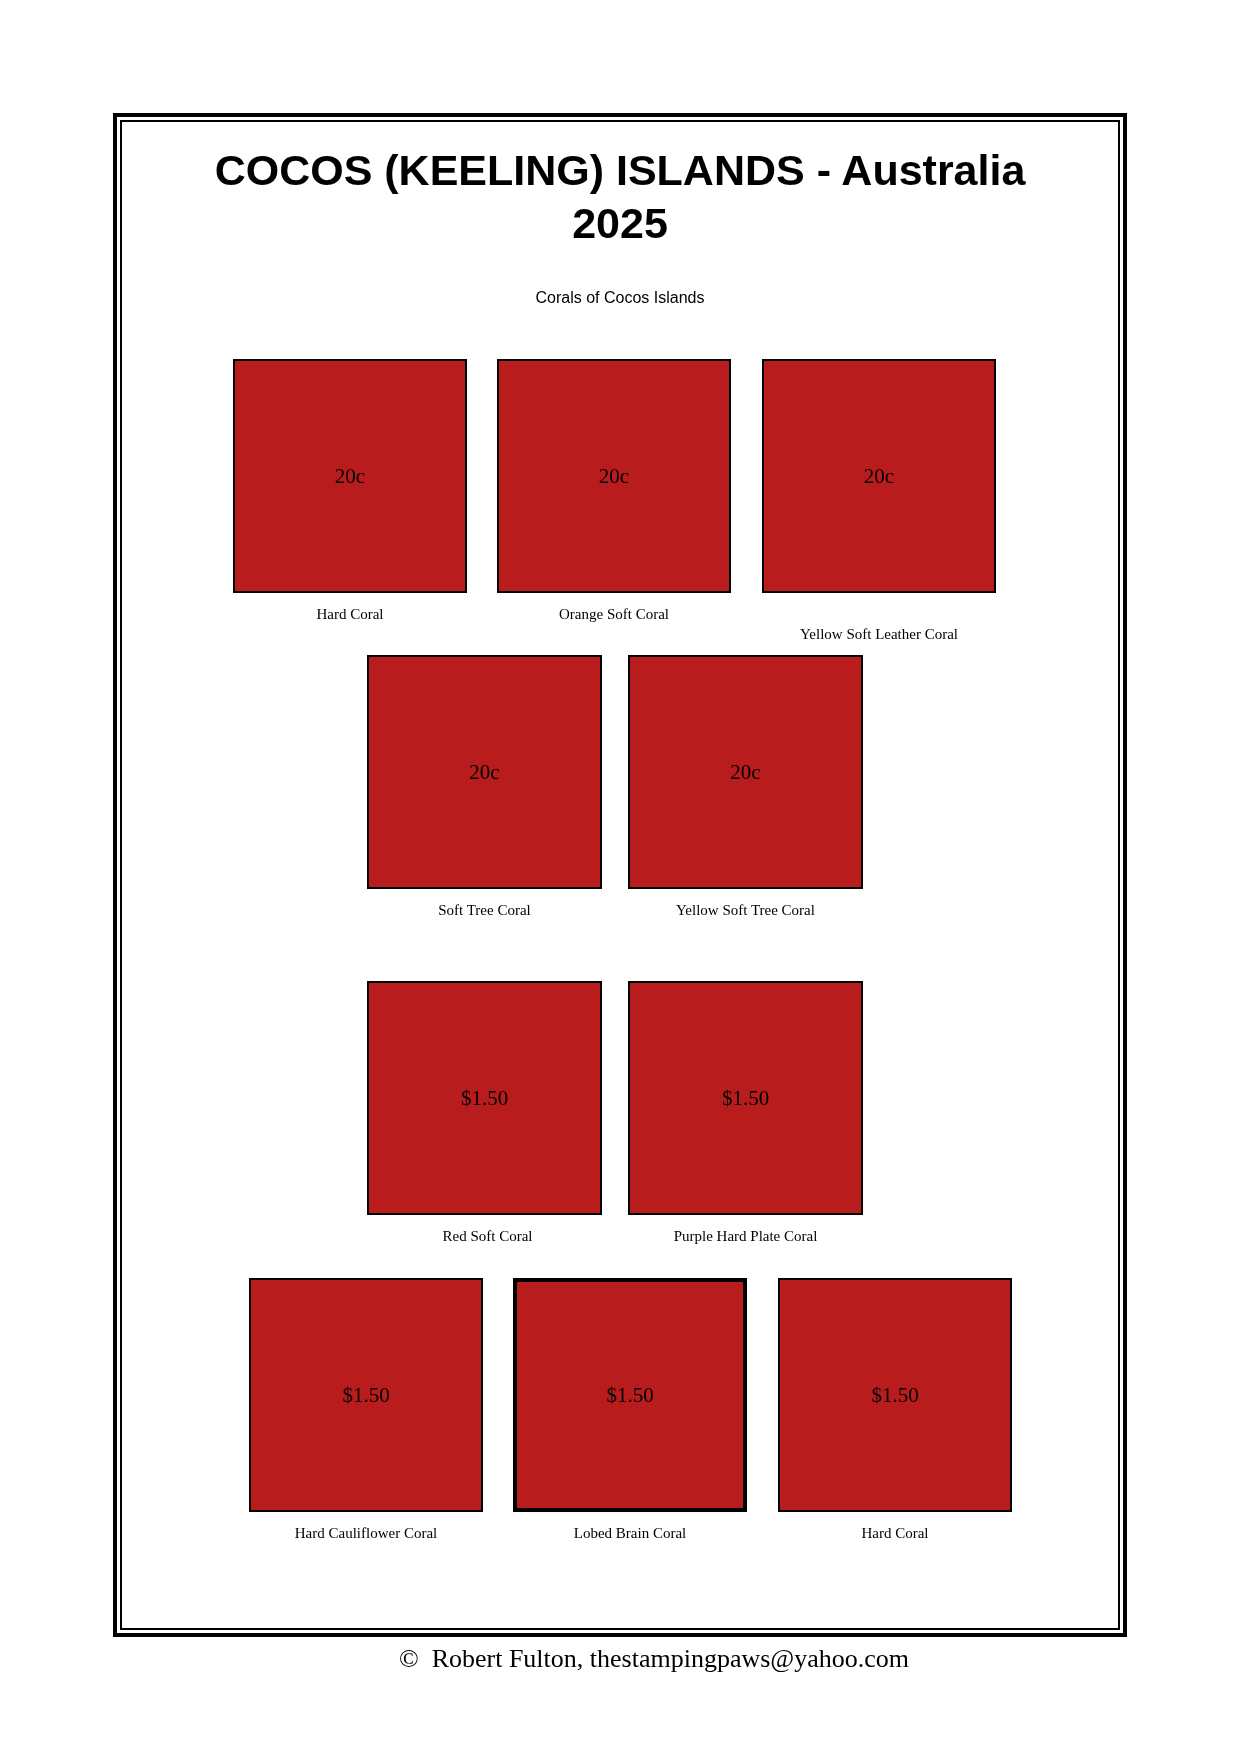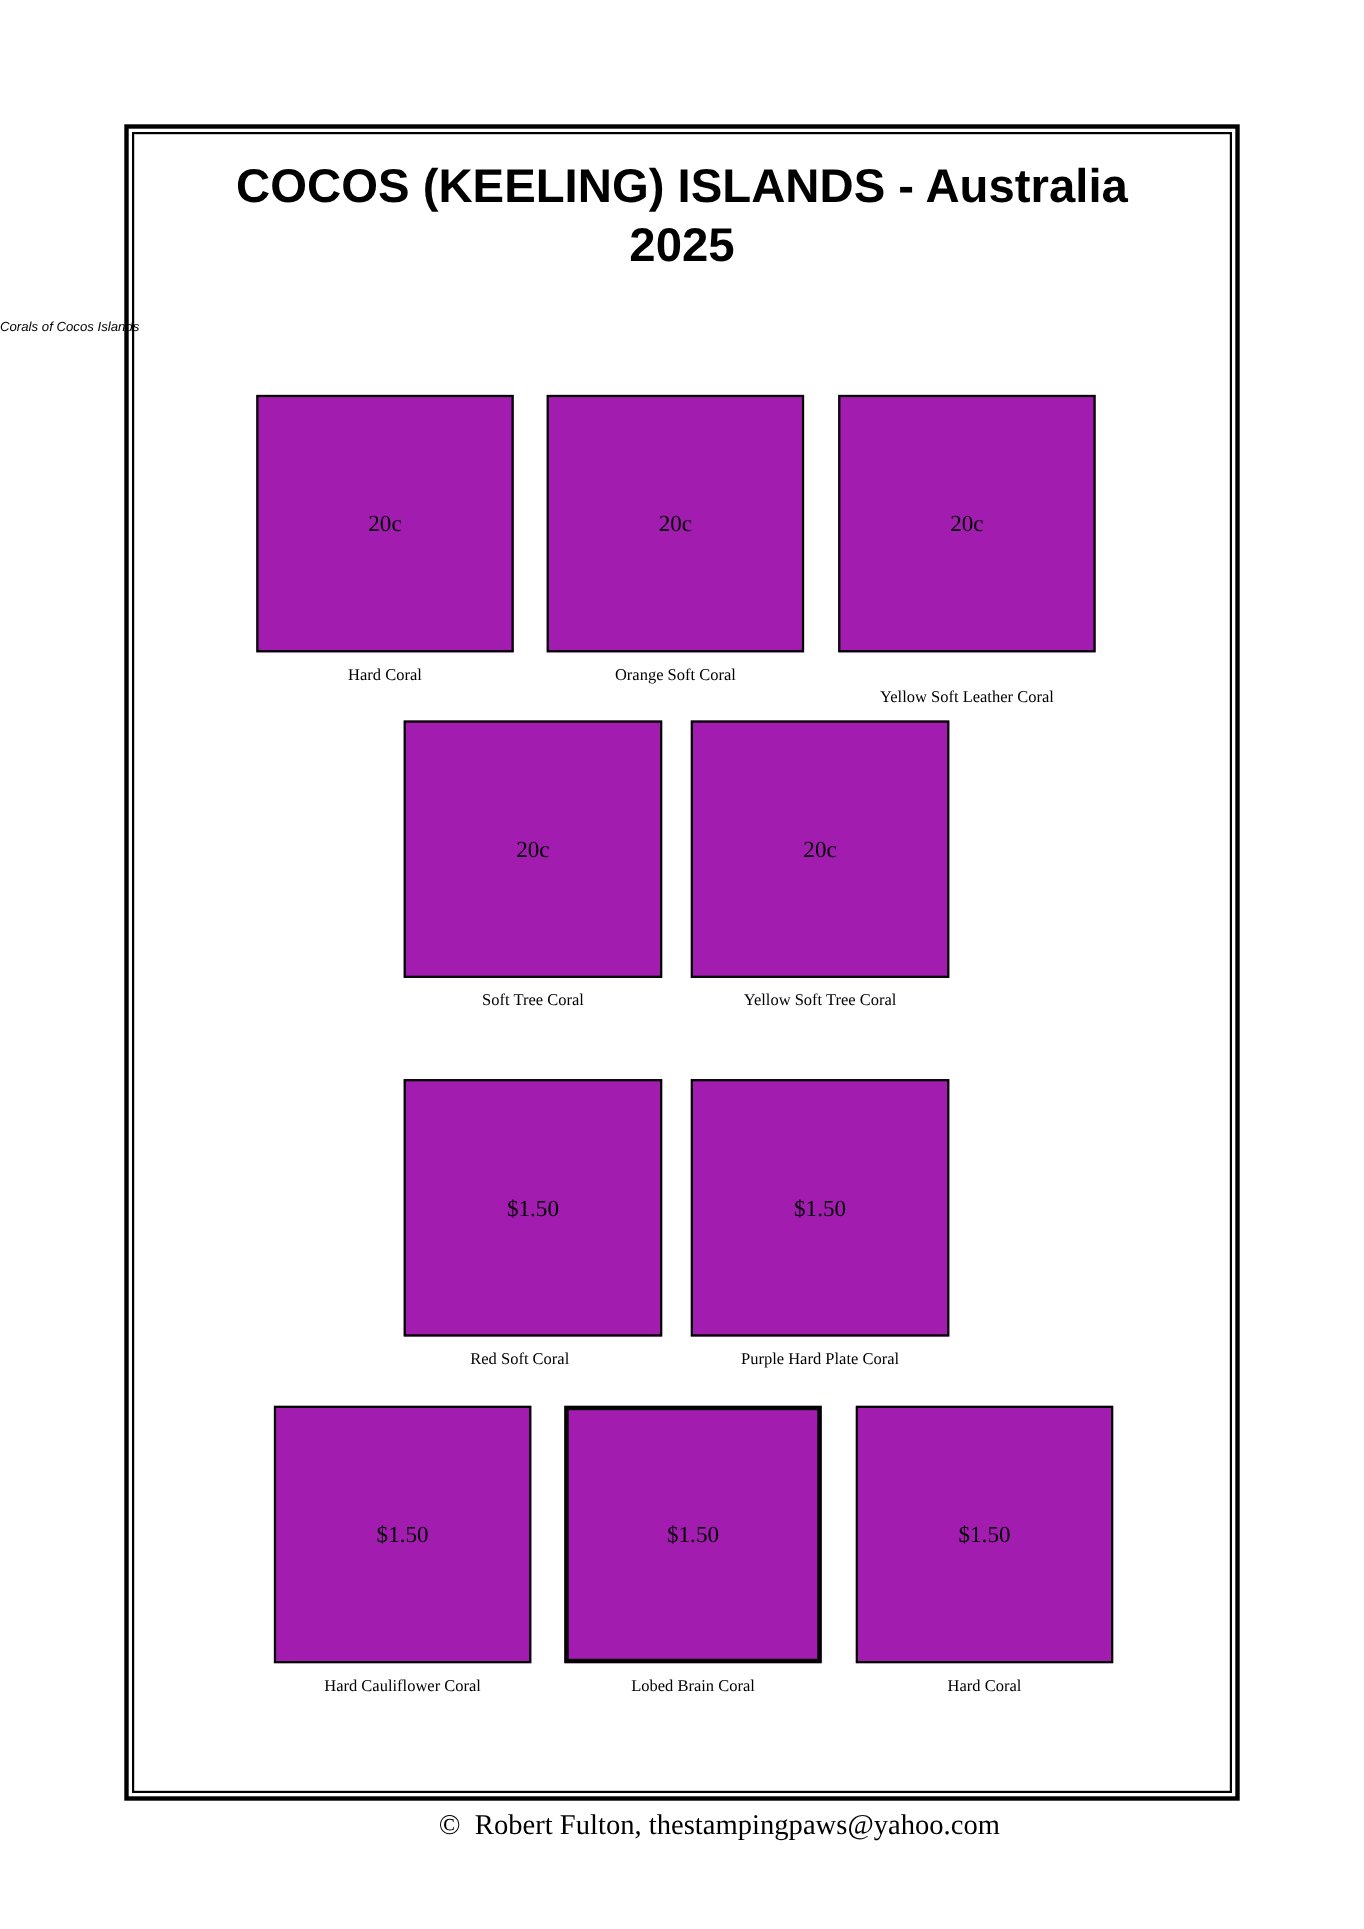--- a/index.html
+++ b/index.html
@@ -43,33 +43,33 @@
     font-size: 43px;
     line-height: 53px;
     letter-spacing: 0px;
   }
 
   .issue-subtitle {
     position: absolute;
     top: 284px;
     left: 0;
     width: 1240px;
+    text-align: center;
     font-family: "Liberation Sans", sans-serif;
-    font-size: 12px;
+    font-size: 16px;
     line-height: 27px;
-    font-style: italic;
   }
 
   .stamp {
     position: absolute;
     box-sizing: border-box;
     width: 234px;
     height: 234px;
     border: 2px solid #000000;
-    background: #a21caf;
+    background: #b91c1c;
     display: flex;
     align-items: center;
     justify-content: center;
   }
   .stamp.thick { border-width: 4px; }
 
   .stamp-value {
     font-family: "Liberation Serif", serif;
     font-size: 21px;
   }
@@ -94,21 +94,21 @@
 
   
   .b4 { left: 367px; top: 655px; width: 235px; }
   .b5 { left: 628px; top: 655px; width: 235px; }
   .l4 { left: 367px; top: 896px; width: 235px; }
   .l5 { left: 628px; top: 896px; width: 235px; }
 
   
   .b6 { left: 367px; top: 981px; width: 235px; }
   .b7 { left: 628px; top: 981px; width: 235px; }
-  .l6 { left: 355px; top: 1222px; width: 235px; }
+  .l6 { left: 370px; top: 1222px; width: 235px; }
   .l7 { left: 628px; top: 1222px; width: 235px; }
 
   
   .b8  { left: 249px; top: 1278px; }
   .b9  { left: 513px; top: 1278px; }
   .b10 { left: 778px; top: 1278px; }
   .l8  { left: 249px; top: 1519px; }
   .l9  { left: 513px; top: 1519px; }
   .l10 { left: 778px; top: 1519px; }
 

